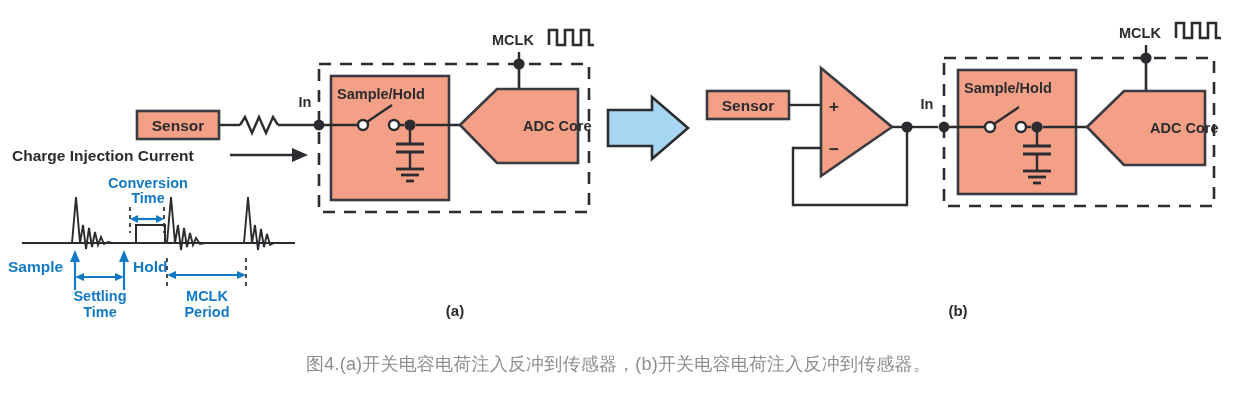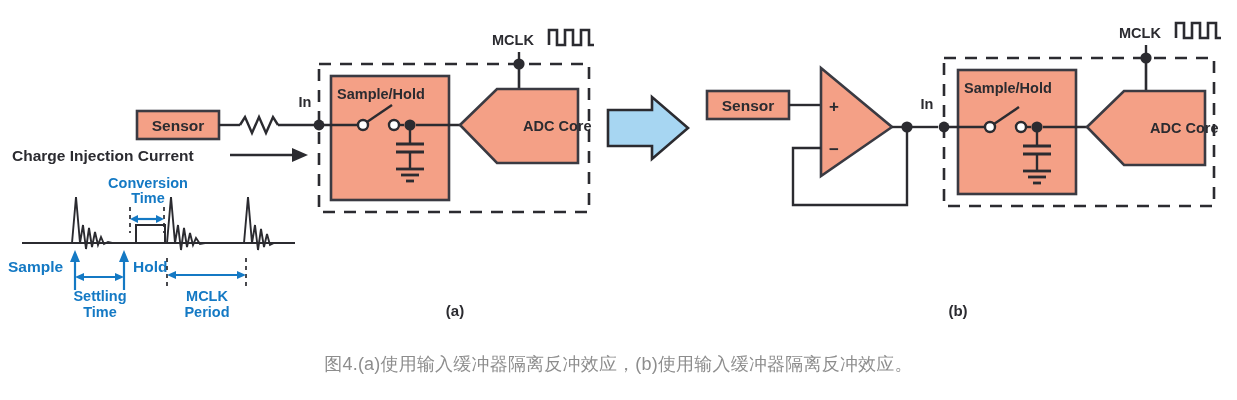--- a/index.html
+++ b/index.html
@@ -210,13 +210,13 @@
   <g>
     <path d="M1087 127 L1124 91 L1205 91 L1205 165 L1124 165 Z" fill="#f4a086" stroke="#3a3a42" stroke-width="2.6" stroke-linejoin="miter"></path>
     <text class="lbl-dark" x="1150" y="133" font-size="14.5">ADC Core</text>
   </g>
 
   <text class="lbl-dark" x="958" y="316" font-size="15" text-anchor="middle">(b)</text>
 
 </svg>
 </div>
 
-<div class="caption">图4.(a)使用输入缓冲器隔离反冲效应，(b)使用输入缓冲器隔离反冲效应。</div>
+<div class="caption">图4.(a)开关电容电荷注入反冲到传感器，(b)开关电容电荷注入反冲到传感器。</div>
 
 </body></html>

